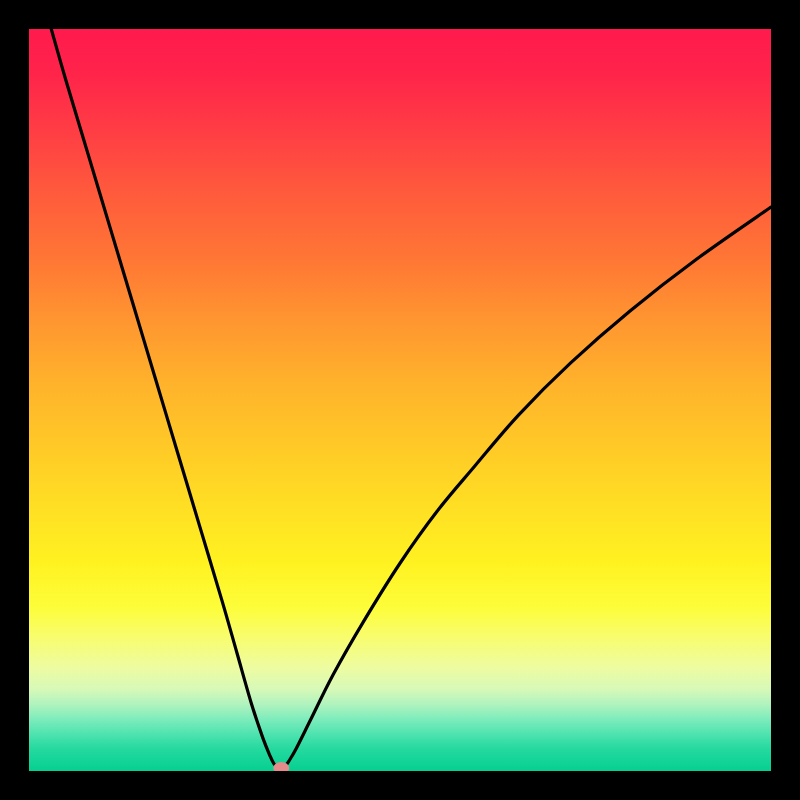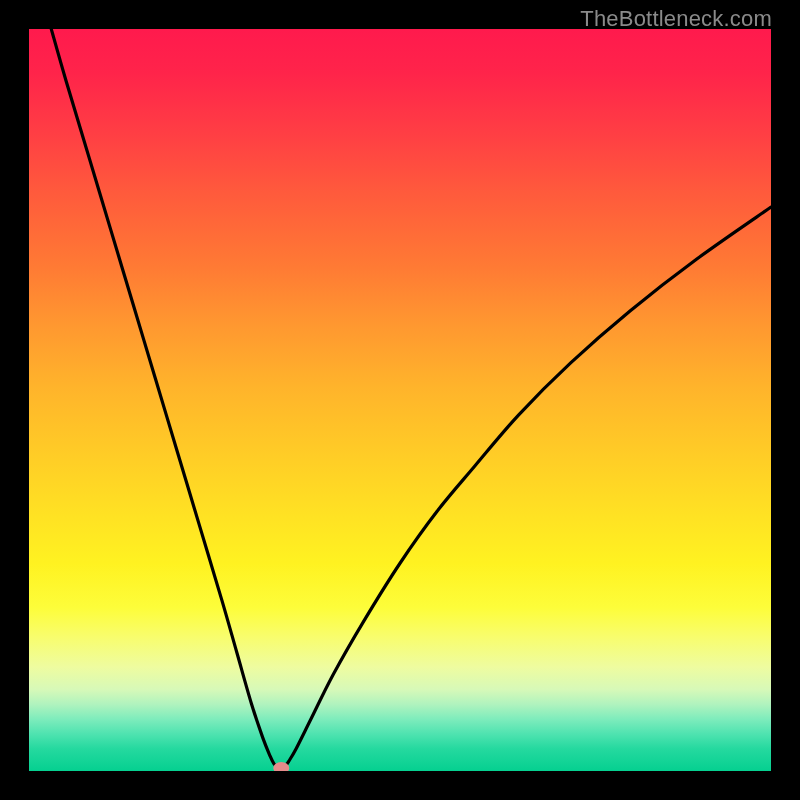--- a/index.html
+++ b/index.html
@@ -74,15 +74,14 @@
 
   <div class="plot">
     <div class="gradient-bg"></div>
 
     <svg class="curve-svg" viewBox="0 0 742 742" preserveAspectRatio="none">
       <path fill="none" stroke="#000" stroke-width="3.2" stroke-linejoin="round" stroke-linecap="round" d="M 22.26 0.00 C 24.73 8.66, 30.92 30.92, 37.10 51.94 C 43.28 72.96, 51.94 101.41, 59.36 126.14 C 66.78 150.87, 74.20 175.61, 81.62 200.34 C 89.04 225.07, 96.46 249.81, 103.88 274.54 C 111.30 299.27, 118.72 324.01, 126.14 348.74 C 133.56 373.47, 140.98 398.21, 148.40 422.94 C 155.82 447.67, 163.24 472.41, 170.66 497.14 C 178.08 521.87, 186.74 550.32, 192.92 571.34 C 199.10 592.36, 202.81 605.97, 207.76 623.28 C 212.71 640.59, 218.27 661.00, 222.60 675.22 C 226.93 689.44, 230.64 699.95, 233.73 708.61 C 236.82 717.27, 239.30 722.83, 241.15 727.16 C 243.00 731.49, 243.62 732.73, 244.86 734.58 C 246.10 736.44, 247.33 737.55, 248.57 738.29 C 249.81 739.03, 251.04 739.16, 252.28 739.03 C 253.52 738.91, 254.75 738.66, 255.99 737.55 C 257.23 736.43, 257.84 735.32, 259.70 732.35 C 261.56 729.39, 263.41 726.79, 267.12 719.74 C 270.83 712.69, 275.78 702.43, 281.96 690.06 C 288.14 677.69, 295.56 661.62, 304.22 645.54 C 312.88 629.46, 322.77 612.15, 333.90 593.60 C 345.03 575.05, 358.63 552.79, 371.00 534.24 C 383.37 515.69, 395.73 498.38, 408.10 482.30 C 420.47 466.22, 431.60 453.86, 445.20 437.78 C 458.80 421.70, 473.64 403.15, 489.72 385.84 C 505.80 368.53, 523.11 351.21, 541.66 333.90 C 560.21 316.59, 580.00 299.27, 601.02 281.96 C 622.04 264.65, 644.30 247.33, 667.80 230.02 C 691.30 212.71, 729.63 186.74, 742.00 178.08"></path>
       <ellipse fill="#e58b8b" stroke="none" cx="252.28" cy="739.03" rx="8" ry="6"></ellipse>
     </svg>
   </div>
 
-  <div class="watermark">TheBottleneck.com</div>
 
 </div>
 
 </body></html>

